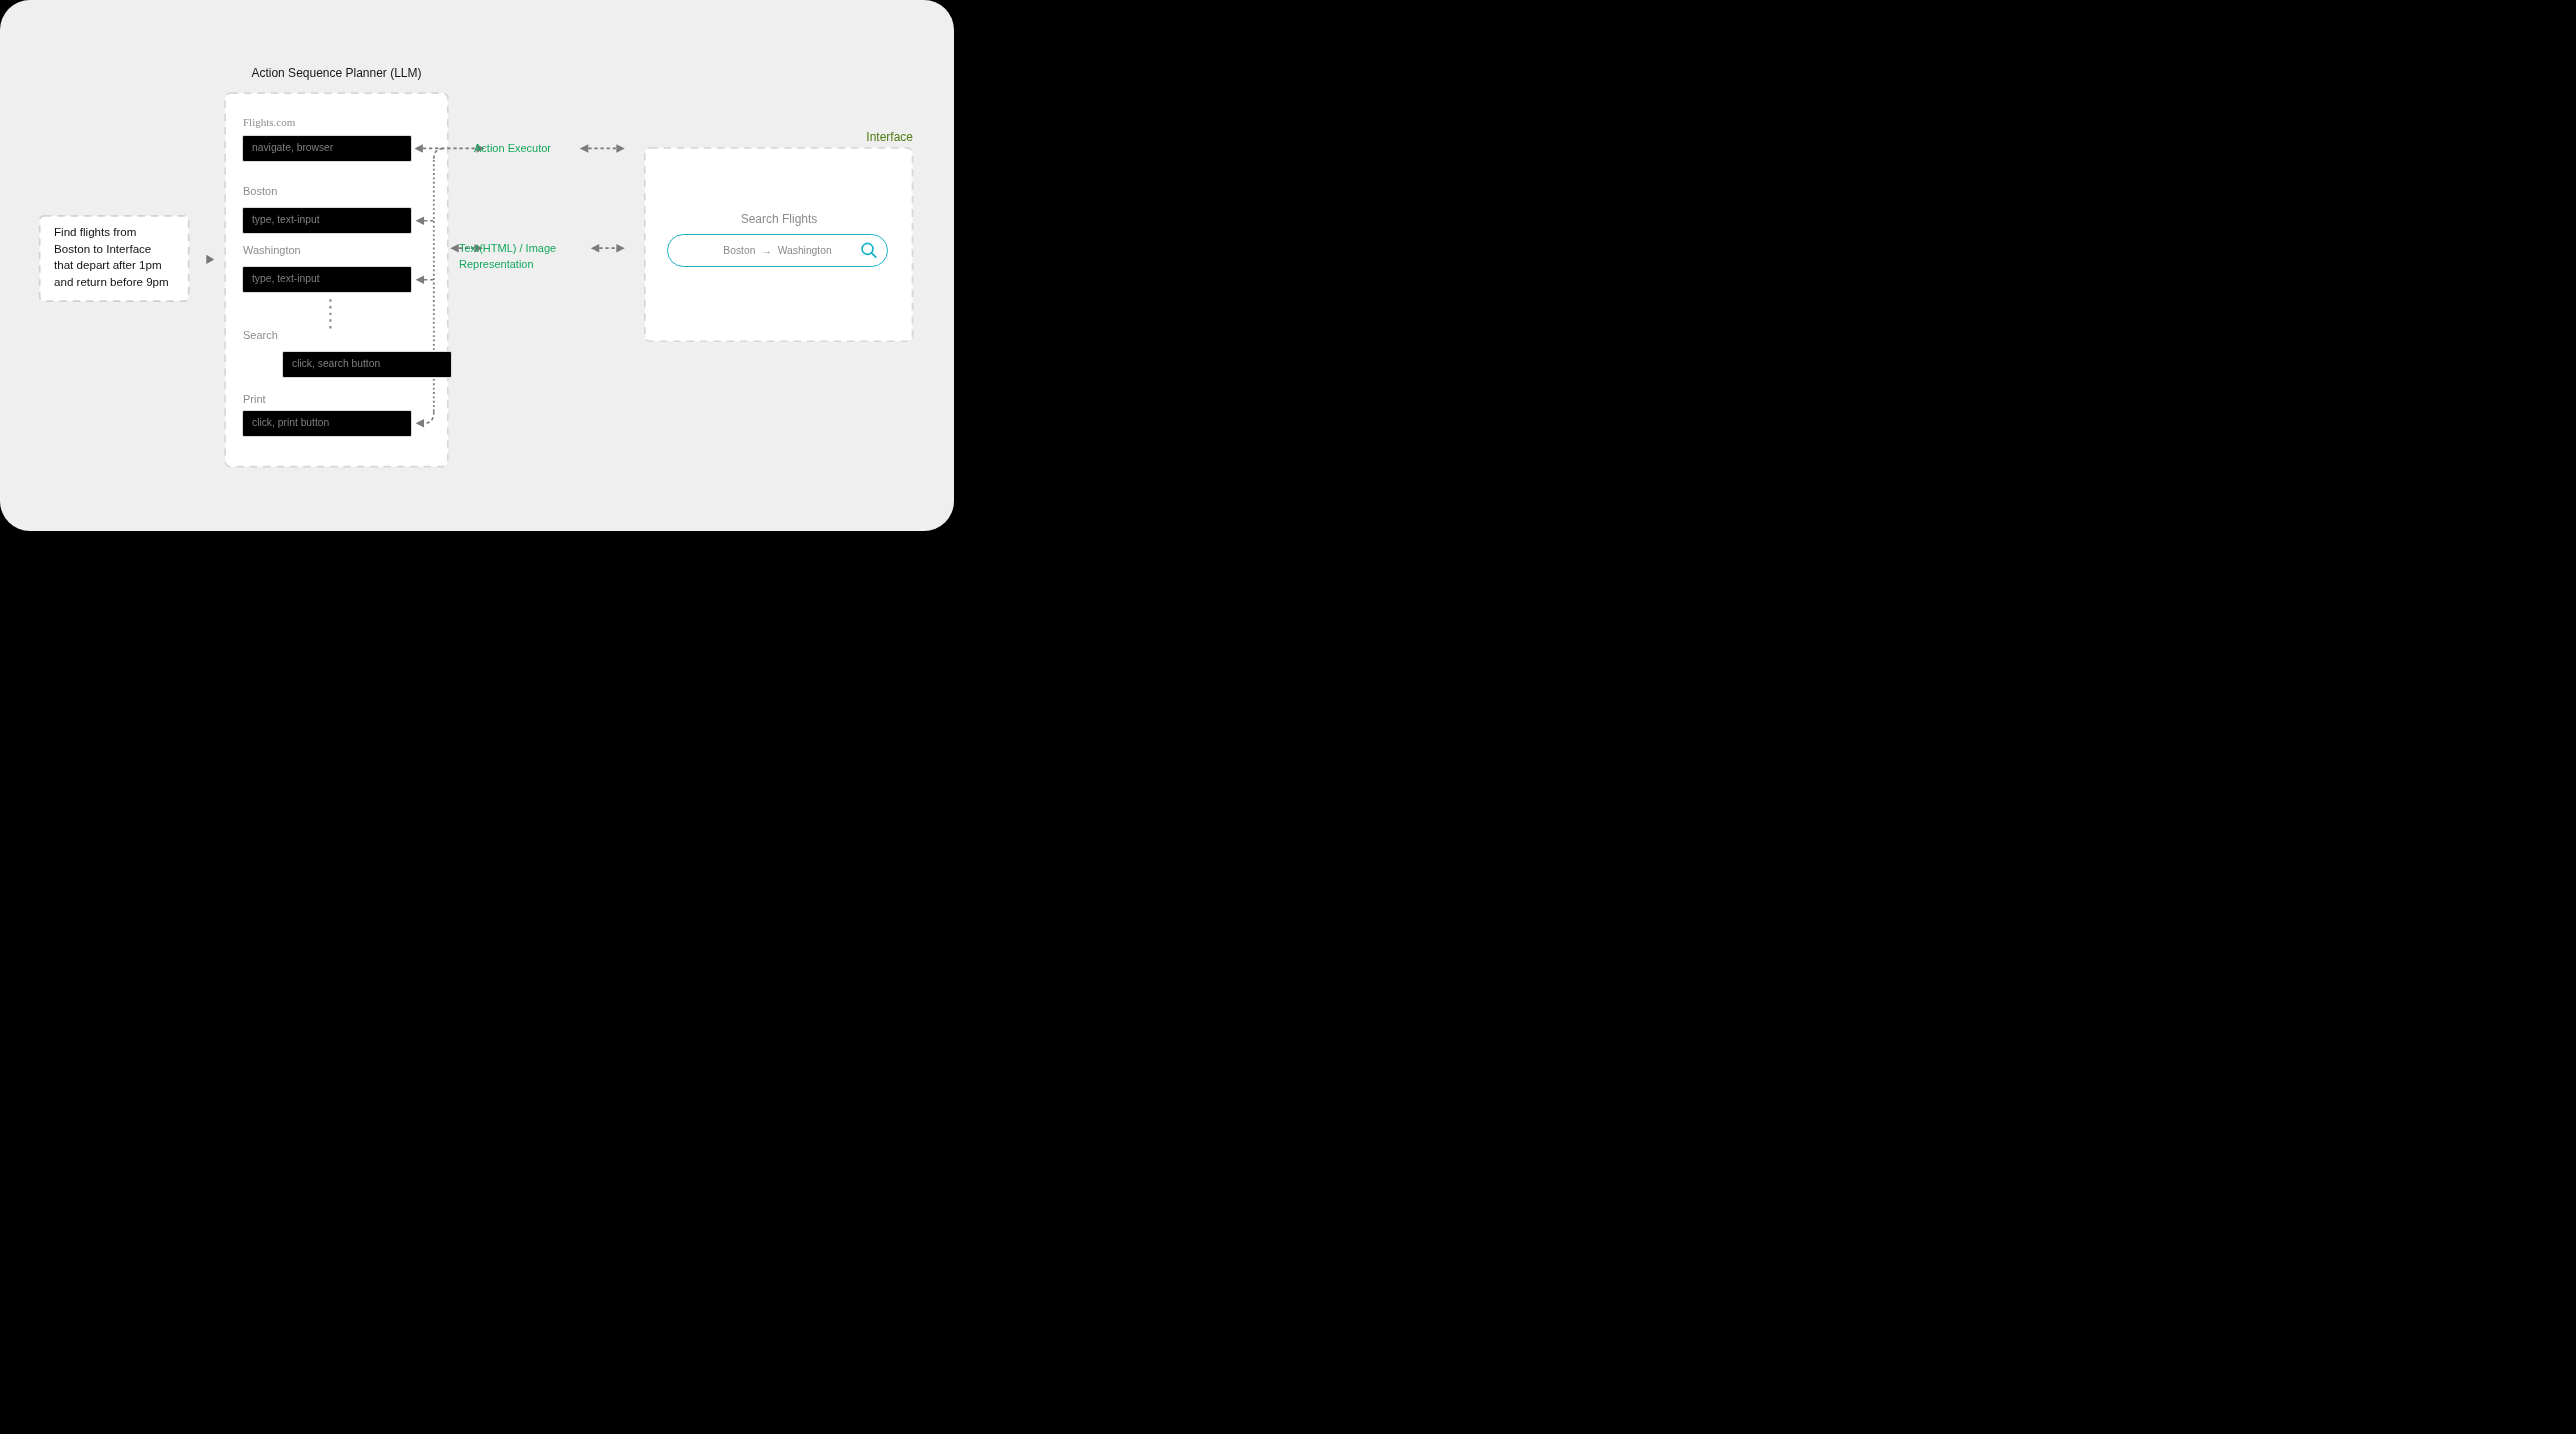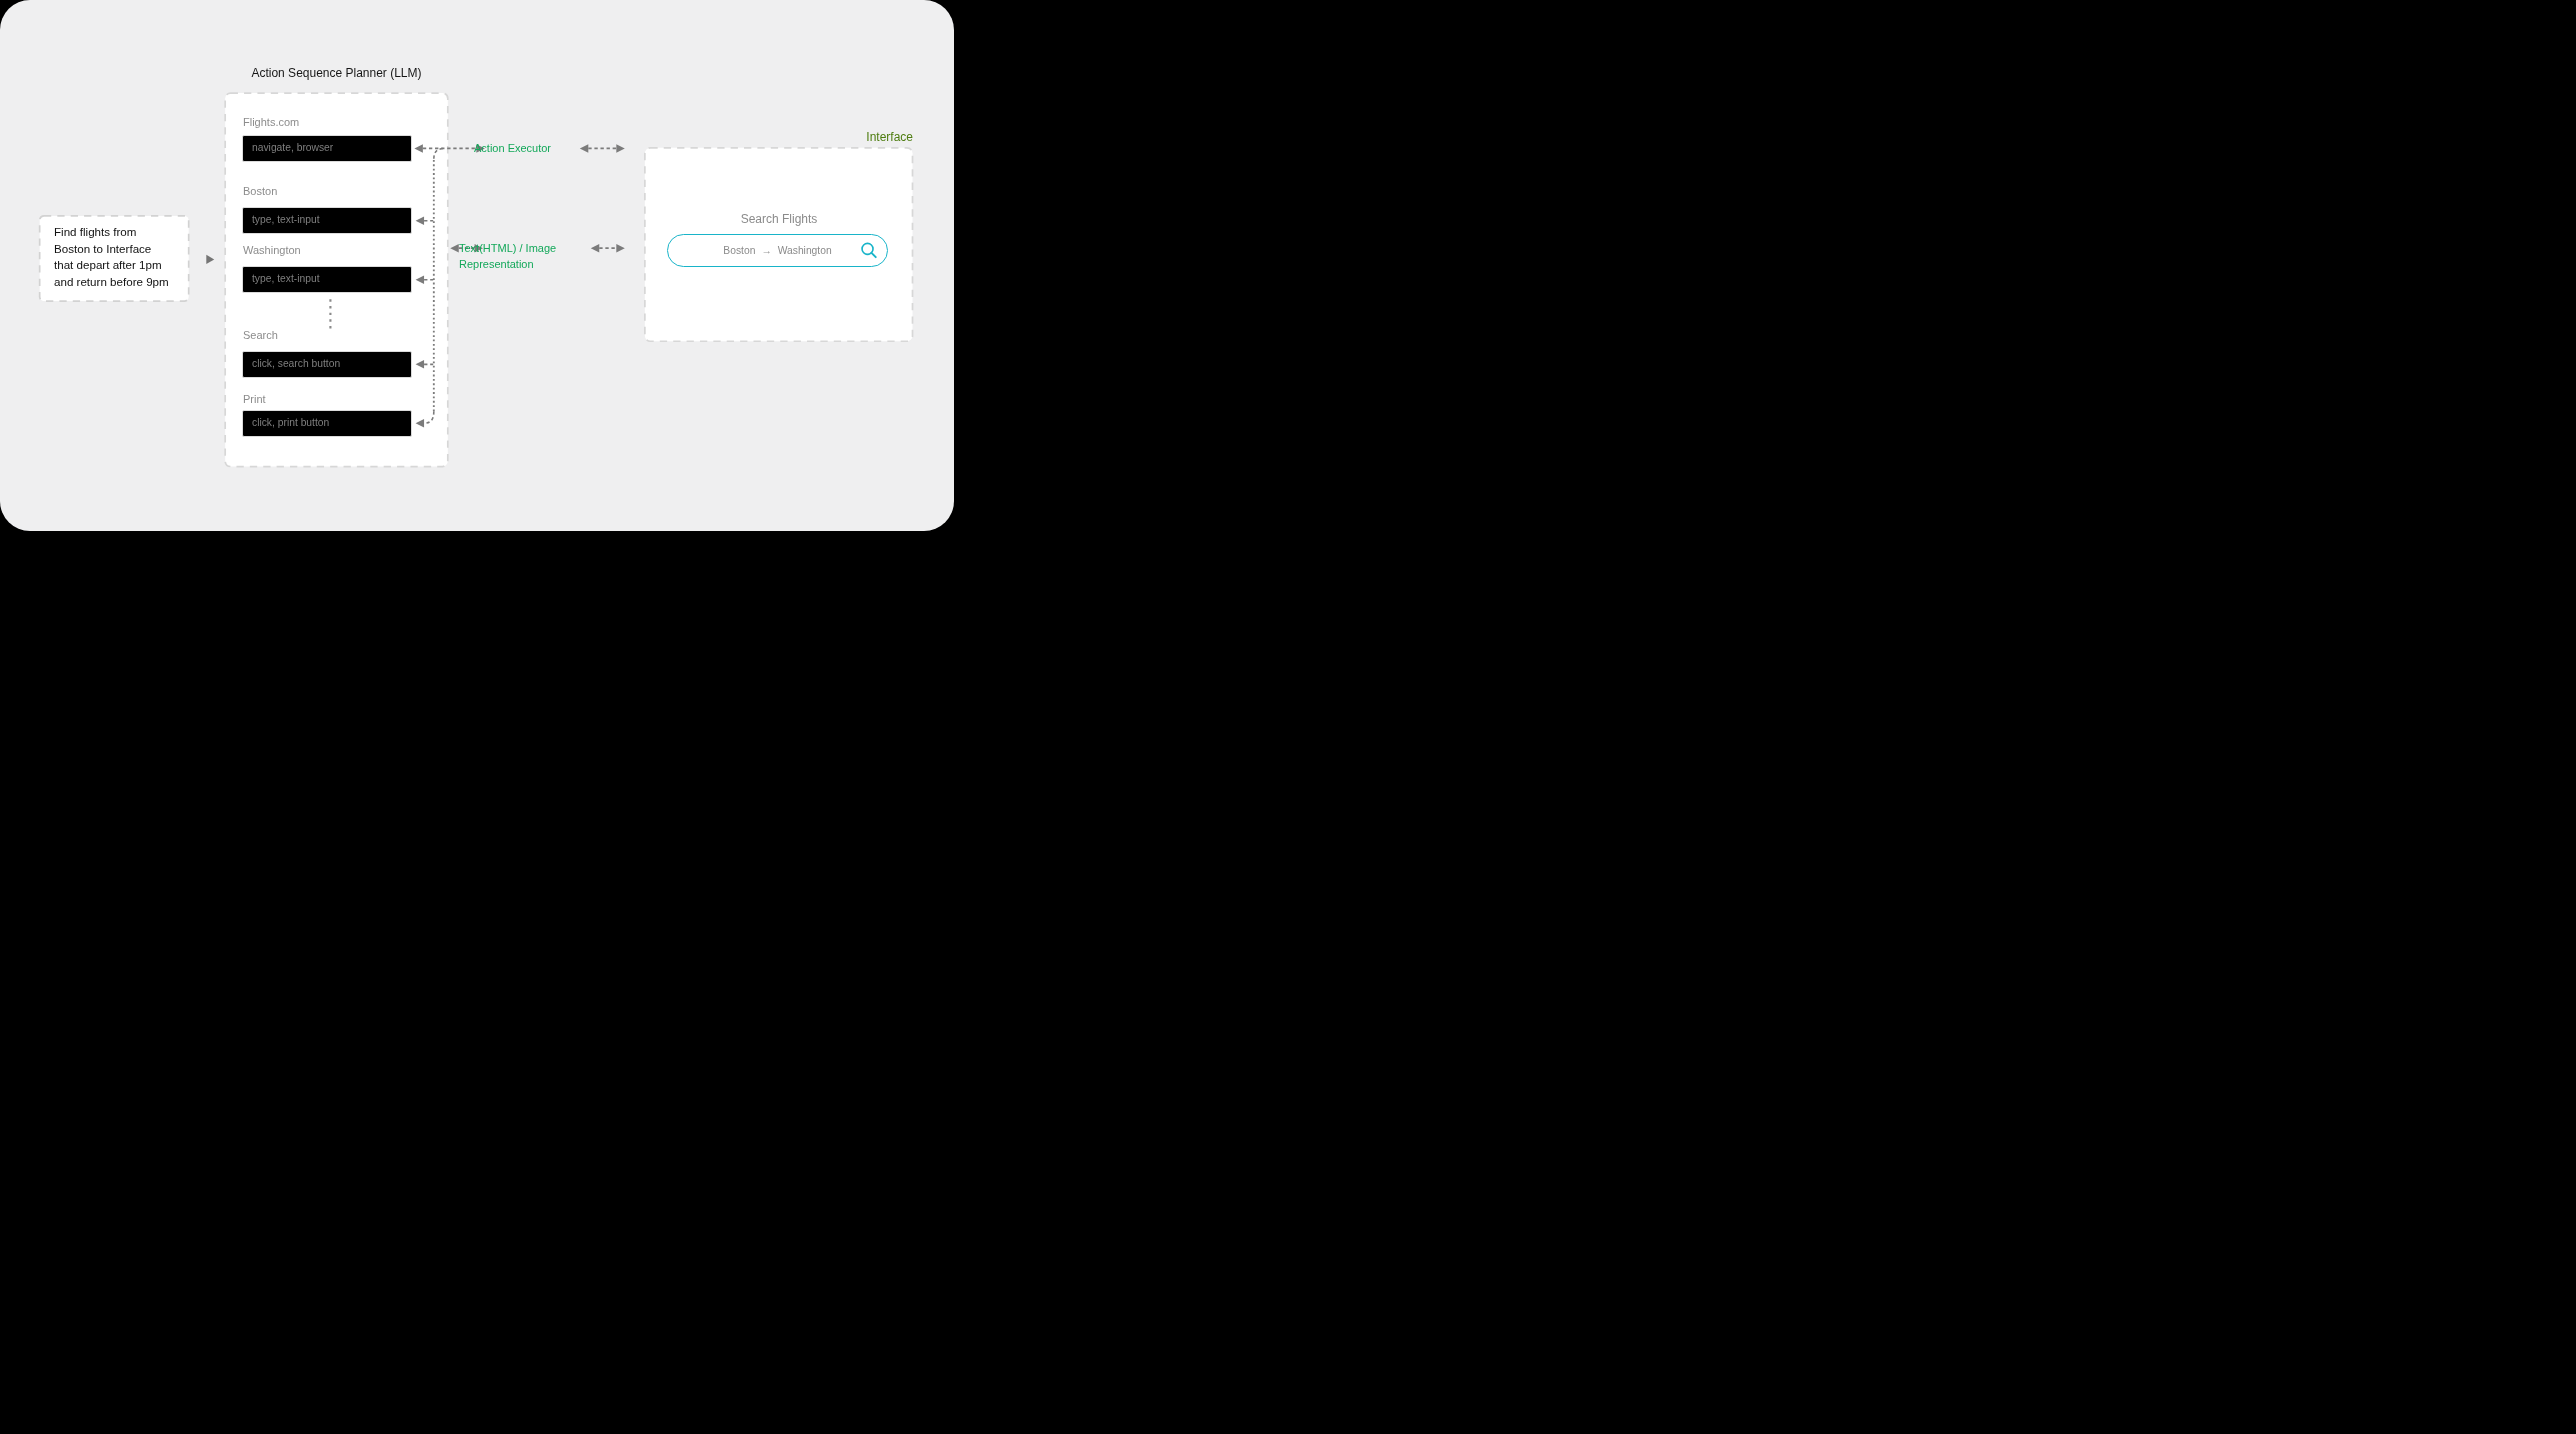--- a/index.html
+++ b/index.html
@@ -12,24 +12,24 @@
 
   
   .task-text{left:54px;top:224px;width:128px;font-size:11.6px;line-height:16.7px;color:#111;}
 
   
   .planner-title{left:225px;top:66px;width:223px;text-align:center;font-size:12px;color:#161616;}
   .step-label{left:243px;width:170px;font-size:11px;color:#8c8c8c;}
   .step-box{left:242px;width:170px;height:27px;box-sizing:border-box;background:#000000;
             border:1.2px solid #dbdbdb;border-radius:2px;font-size:10.3px;color:#7f7f7f;
             line-height:24px;padding-left:9px;}
-  .lbl-0{top:116px;} .box-0{top:135px;}
+  .lbl-0{top:116px;font-family:Liberation Serif, serif;} .box-0{top:135px;}
   .lbl-1{top:185px;} .box-1{top:207px;}
   .lbl-2{top:244px;} .box-2{top:266px;}
-  .lbl-3{top:329px;} .box-3{top:351px;}
+  .lbl-3{top:329px;} .box-3{top:351px;margin-left:40px;}
   .lbl-4{top:376px;margin-top:17px;} .box-4{top:410px;}
 
   
   .flow-label{color:#13a85a;text-align:left;font-size:11px;line-height:16px;}
   .action-executor{left:474px;top:140px;width:122px;}
   .representation{left:459px;top:240px;width:152px;}
 
   
   .interface-title{left:645px;top:130px;width:268px;text-align:right;font-size:12px;color:#4d7c0f;}
   .interface-heading{left:645px;top:212px;width:268px;text-align:center;font-size:12px;color:#8b8b8b;}

